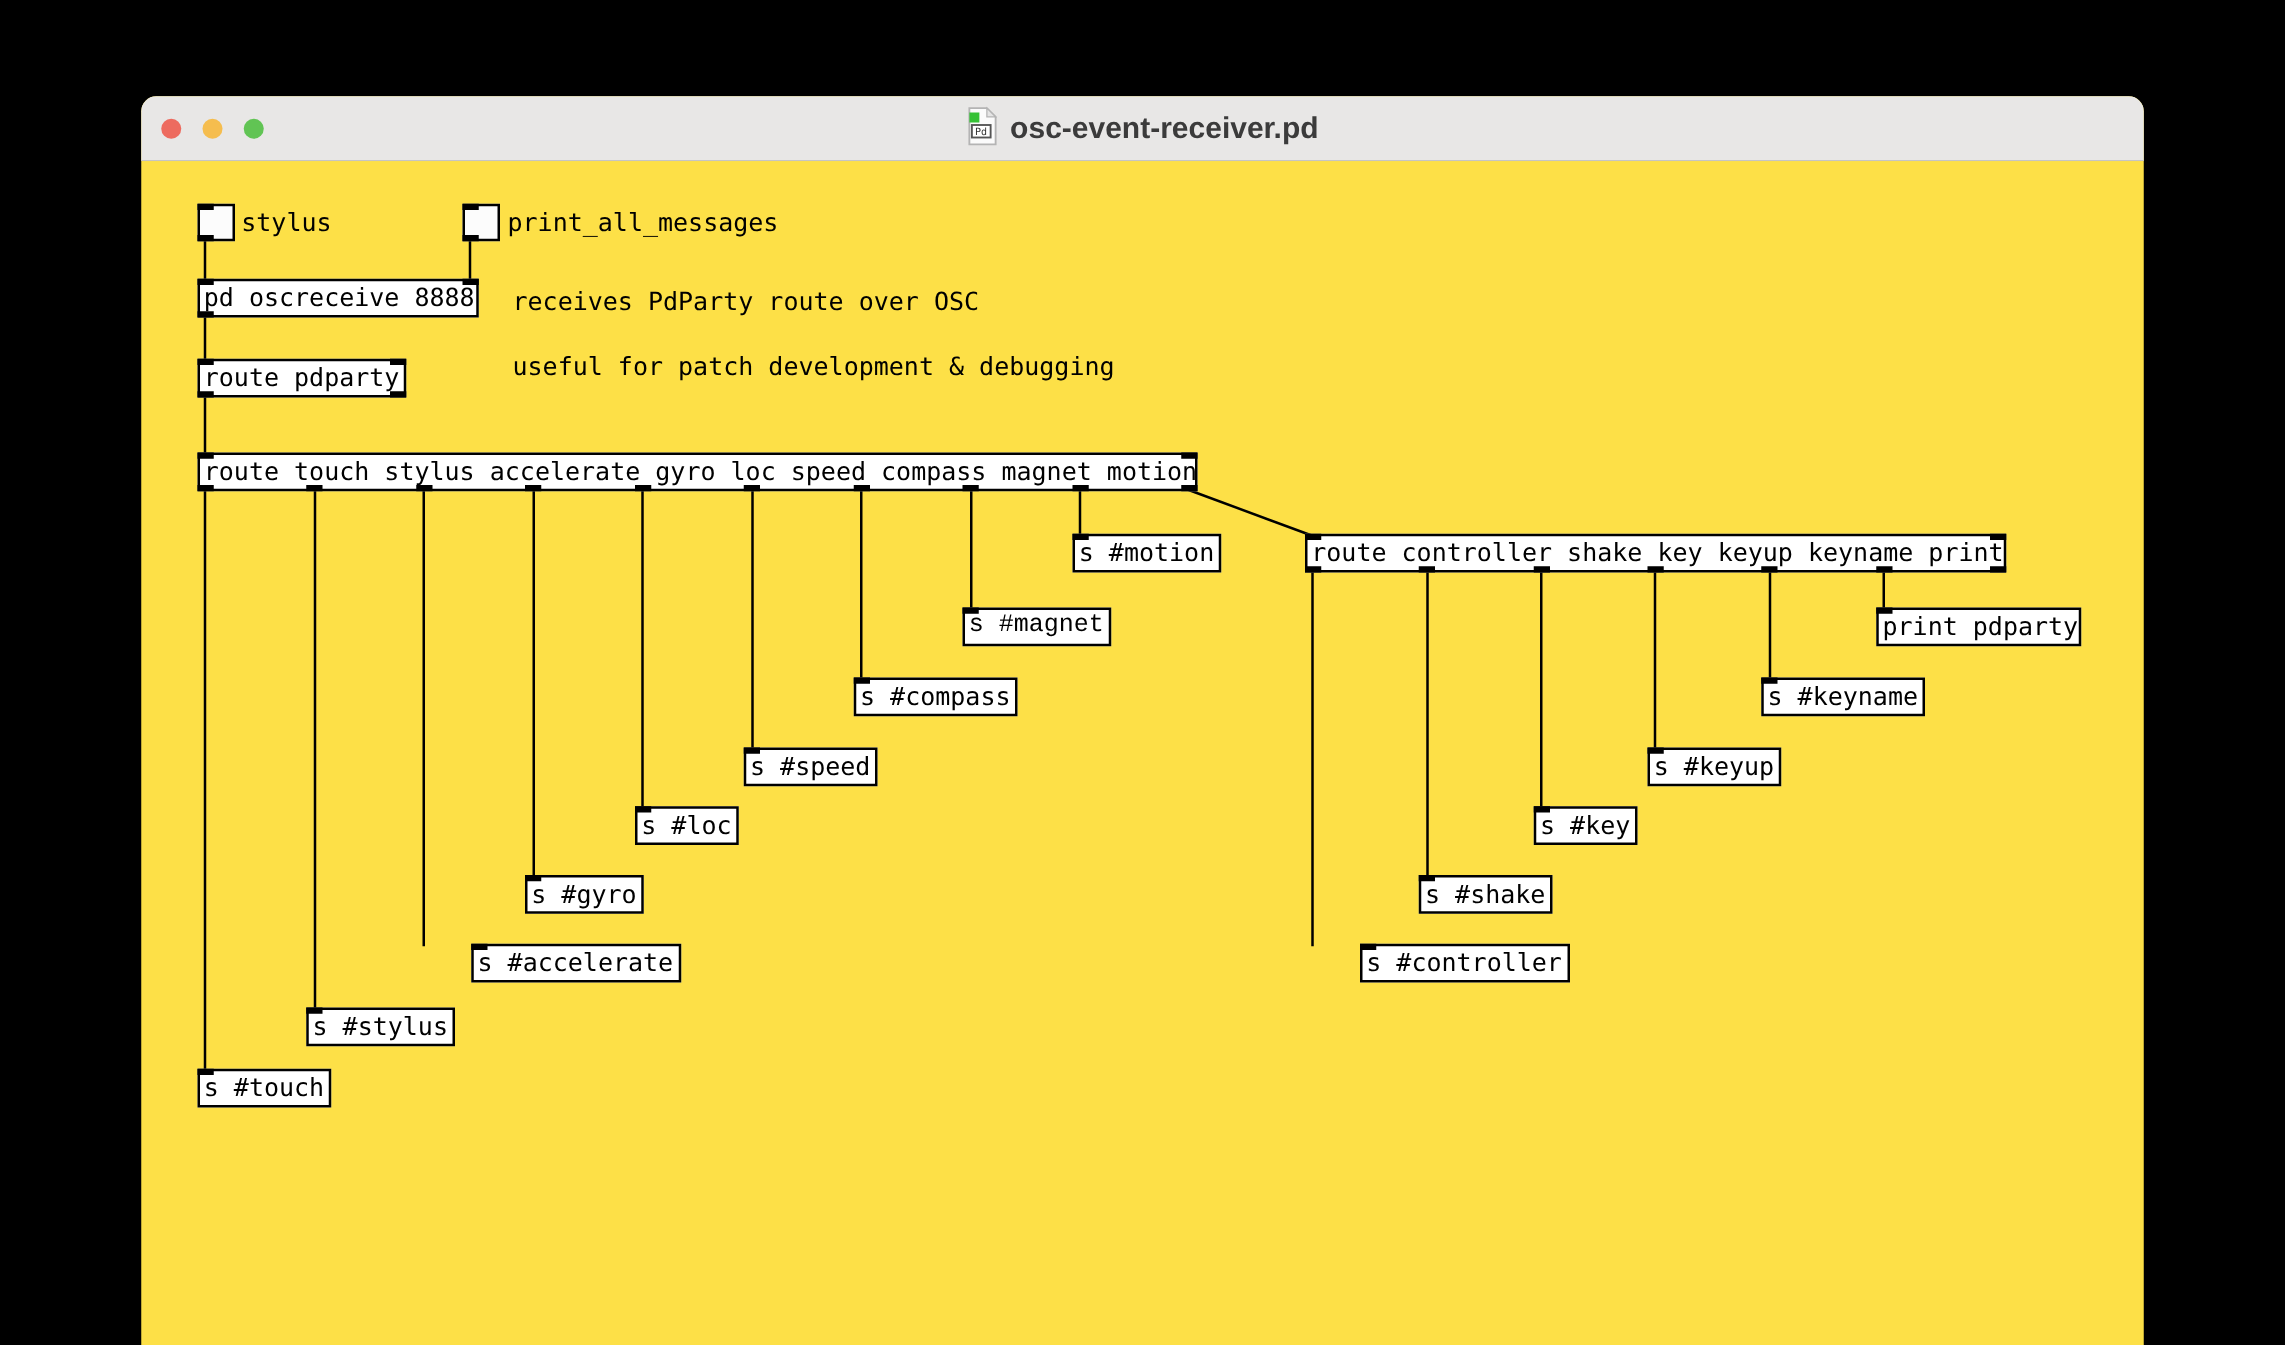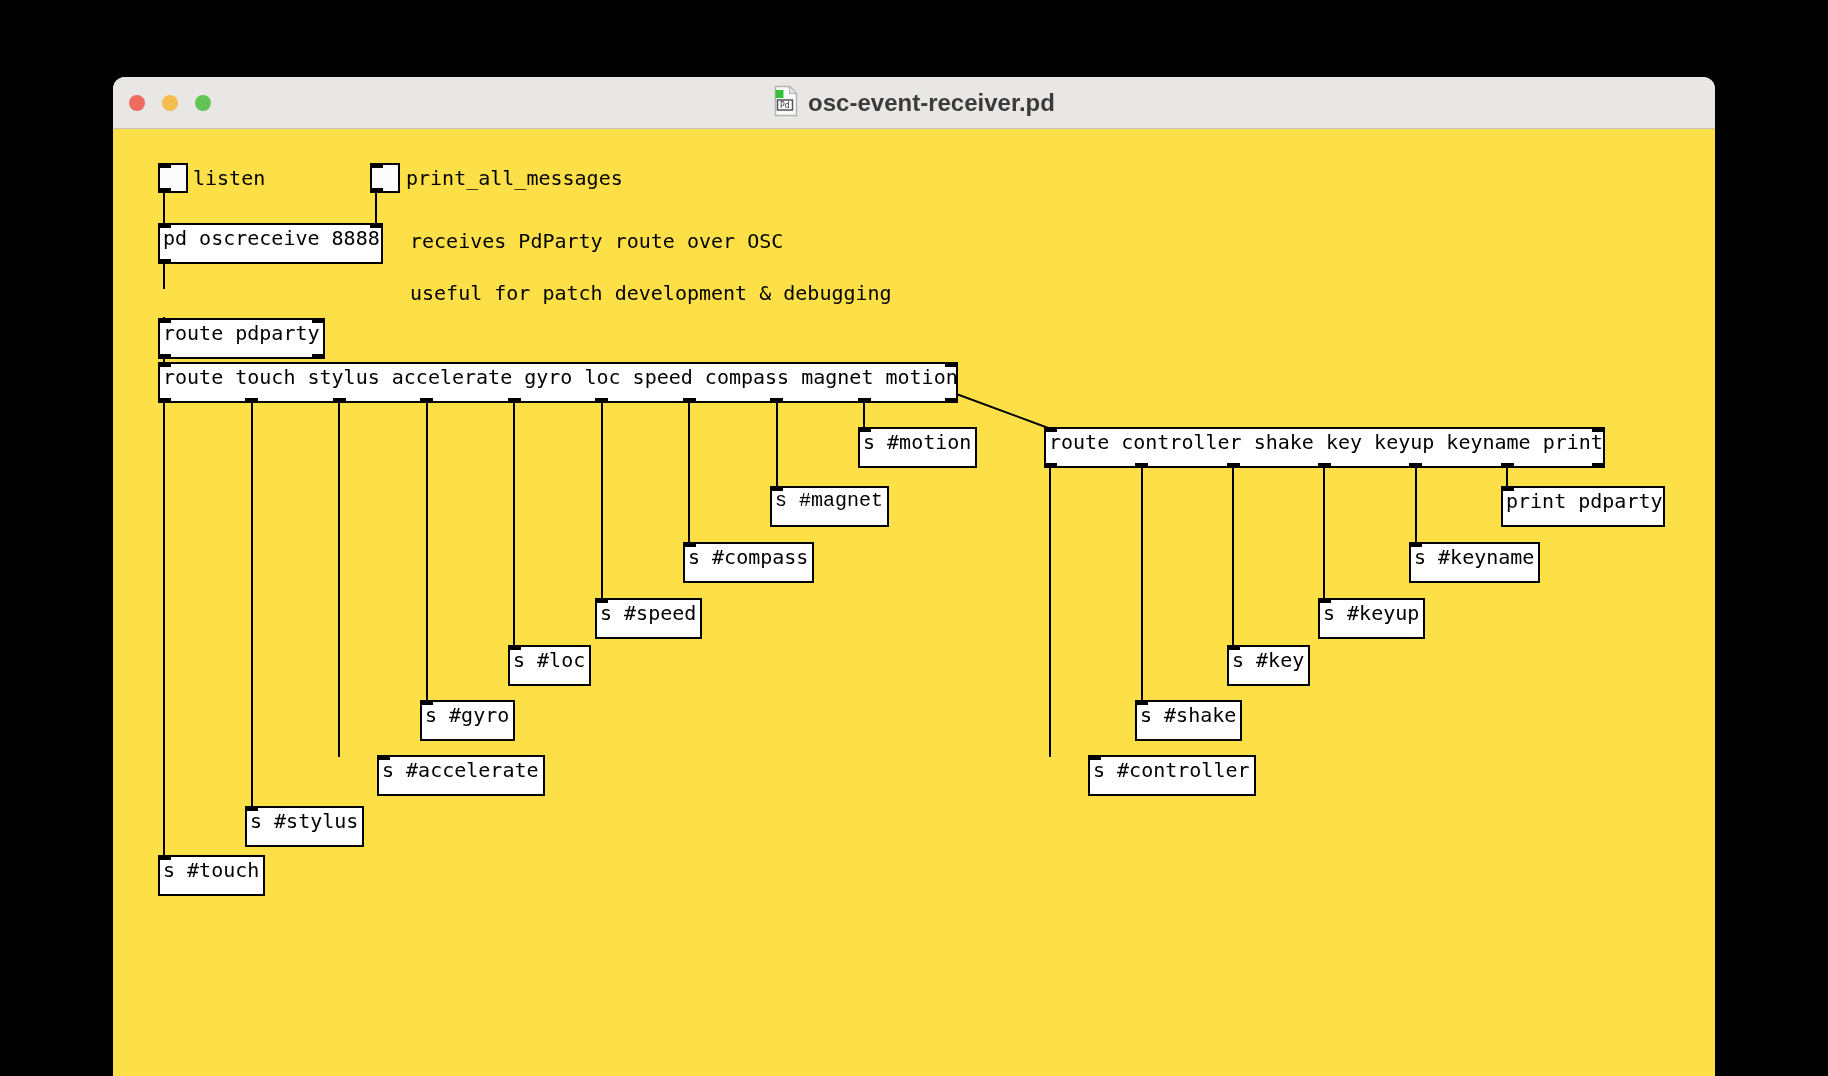--- a/index.html
+++ b/index.html
@@ -8,21 +8,21 @@
   .stage{position:absolute;inset:0;}
   .window{position:absolute;left:113px;top:77px;width:1602px;height:1068px;
           background:#fde047;border-radius:12px;}
   .titlebar{position:absolute;left:0;top:0;right:0;height:51px;background:#e8e7e6;
             border-bottom:1px solid #c6c5c4;border-radius:12px 12px 0 0;}
   .light{position:absolute;top:18px;width:16px;height:16px;border-radius:50%;}
   .titlewrap{position:absolute;inset:0;display:flex;align-items:center;justify-content:center;gap:9px;}
   .titletext{font-family:"Liberation Sans","DejaVu Sans",sans-serif;font-weight:bold;
              font-size:24px;color:#3b3b3b;}
   .wires{position:absolute;inset:0;pointer-events:none;}
-  .pdbox{position:absolute;box-sizing:border-box;height:41px;background:#fff;
+  .pdbox{position:absolute;box-sizing:border-box;height:31px;background:#fff;
          border:2px solid #000;color:#000;font-size:20px;line-height:26px;
          padding:0 4px 0 3px;white-space:pre;}
   .toggle{position:absolute;box-sizing:border-box;width:30px;height:30px;
           background:#fcfcfc;border:2px solid #000;}
   .nub{position:absolute;width:13px;height:5px;background:#000;}
   .nub.in{top:-2px;}  .nub.out{bottom:-2px;}
   .comment{position:absolute;color:#000;font-size:20px;line-height:24px;white-space:pre;}
   .tlabel{position:absolute;color:#000;font-size:20px;line-height:30px;white-space:pre;}
 </style>
 </head>
@@ -66,21 +66,21 @@
       <line x1="951" y1="392" x2="1051" y2="429" stroke="#000" stroke-width="2"></line>
       <line x1="1050" y1="457" x2="1050" y2="757" stroke="#000" stroke-width="2"></line>
       <line x1="1142" y1="457" x2="1142" y2="702" stroke="#000" stroke-width="2"></line>
       <line x1="1233" y1="457" x2="1233" y2="647" stroke="#000" stroke-width="2"></line>
       <line x1="1324" y1="457" x2="1324" y2="600" stroke="#000" stroke-width="2"></line>
       <line x1="1416" y1="457" x2="1416" y2="544" stroke="#000" stroke-width="2"></line>
       <line x1="1507" y1="457" x2="1507" y2="488" stroke="#000" stroke-width="2"></line>
     </svg>
   <div id="patch-layer">
       <div class="pdbox" style="left: 158px; top: 223px; width: 225px;">pd oscreceive 8888<div class="nub in" style="left: calc(0% - 2px);"></div><div class="nub in" style="left: calc(100% - 11px);"></div><div class="nub out" style="left: calc(0% - 2px);"></div></div>
-      <div class="pdbox" style="left: 158px; top: 287px; width: 167px; margin-top: 31px;">route pdparty<div class="nub in" style="left: calc(0% - 2px);"></div><div class="nub in" style="left: calc(100% - 11px);"></div><div class="nub out" style="left: calc(0% - 2px);"></div><div class="nub out" style="left: calc(100% - 11px);"></div></div>
+      <div class="pdbox" style="left: 158px; top: 287px; width: 167px;">route pdparty<div class="nub in" style="left: calc(0% - 2px);"></div><div class="nub in" style="left: calc(100% - 11px);"></div><div class="nub out" style="left: calc(0% - 2px);"></div><div class="nub out" style="left: calc(100% - 11px);"></div></div>
       <div class="pdbox" style="left: 158px; top: 362px; width: 800px;">route touch stylus accelerate gyro loc speed compass magnet motion<div class="nub in" style="left: calc(0% - 2px);"></div><div class="nub in" style="left: calc(100% - 11px);"></div><div class="nub out" style="left: calc(0% - 2px);"></div><div class="nub out" style="left: calc(11.1111% - 3px);"></div><div class="nub out" style="left: calc(22.2222% - 4px);"></div><div class="nub out" style="left: calc(33.3333% - 5px);"></div><div class="nub out" style="left: calc(44.4444% - 6px);"></div><div class="nub out" style="left: calc(55.5556% - 7px);"></div><div class="nub out" style="left: calc(66.6667% - 8px);"></div><div class="nub out" style="left: calc(77.7778% - 9px);"></div><div class="nub out" style="left: calc(88.8889% - 10px);"></div><div class="nub out" style="left: calc(100% - 11px);"></div></div>
       <div class="pdbox" style="left: 1044px; top: 427px; width: 561px;">route controller shake key keyup keyname print<div class="nub in" style="left: calc(0% - 2px);"></div><div class="nub in" style="left: calc(100% - 11px);"></div><div class="nub out" style="left: calc(0% - 2px);"></div><div class="nub out" style="left: calc(16.6667% - 3.5px);"></div><div class="nub out" style="left: calc(33.3333% - 5px);"></div><div class="nub out" style="left: calc(50% - 6.5px);"></div><div class="nub out" style="left: calc(66.6667% - 8px);"></div><div class="nub out" style="left: calc(83.3333% - 9.5px);"></div><div class="nub out" style="left: calc(100% - 11px);"></div></div>
       <div class="pdbox" style="left: 1501px; top: 486px; width: 164px;">print pdparty<div class="nub in" style="left: calc(0% - 2px);"></div></div>
       <div class="pdbox" style="left: 858px; top: 427px;">s #motion<div class="nub in" style="left: calc(0% - 2px);"></div></div>
       <div class="pdbox" style="left: 770px; top: 486px; font-family: Liberation Mono, monospace;">s #magnet<div class="nub in" style="left: calc(0% - 2px);"></div></div>
       <div class="pdbox" style="left: 683px; top: 542px;">s #compass<div class="nub in" style="left: calc(0% - 2px);"></div></div>
       <div class="pdbox" style="left: 595px; top: 598px;">s #speed<div class="nub in" style="left: calc(0% - 2px);"></div></div>
       <div class="pdbox" style="left: 508px; top: 645px;">s #loc<div class="nub in" style="left: calc(0% - 2px);"></div></div>
       <div class="pdbox" style="left: 420px; top: 700px;">s #gyro<div class="nub in" style="left: calc(0% - 2px);"></div></div>
       <div class="pdbox" style="left: 333px; top: 755px; margin-left: 44px;">s #accelerate<div class="nub in" style="left: calc(0% - 2px);"></div></div>
@@ -88,21 +88,21 @@
       <div class="pdbox" style="left: 158px; top: 855px;">s #touch<div class="nub in" style="left: calc(0% - 2px);"></div></div>
       <div class="pdbox" style="left: 1044px; top: 755px; margin-left: 44px;">s #controller<div class="nub in" style="left: calc(0% - 2px);"></div></div>
       <div class="pdbox" style="left: 1135px; top: 700px;">s #shake<div class="nub in" style="left: calc(0% - 2px);"></div></div>
       <div class="pdbox" style="left: 1227px; top: 645px;">s #key<div class="nub in" style="left: calc(0% - 2px);"></div></div>
       <div class="pdbox" style="left: 1318px; top: 598px;">s #keyup<div class="nub in" style="left: calc(0% - 2px);"></div></div>
       <div class="pdbox" style="left: 1409px; top: 542px;">s #keyname<div class="nub in" style="left: calc(0% - 2px);"></div></div>
       <div class="toggle" style="left: 158px; top: 163px;">
         <div class="nub in" style="left: calc(0% - 2px);"></div>
         <div class="nub out" style="left: calc(0% - 2px);"></div>
       </div>
-      <div class="tlabel" style="left: 193px; top: 163px;">listen</div>
+      <div class="tlabel" style="left: 193px; top: 163px;">stylus</div>
       <div class="toggle" style="left: 370px; top: 163px;">
         <div class="nub in" style="left: calc(0% - 2px);"></div>
         <div class="nub out" style="left: calc(0% - 2px);"></div>
       </div>
       <div class="tlabel" style="left: 406px; top: 163px;">print_all_messages</div>
       <div class="comment" style="left: 410px; top: 229px;">receives PdParty route over OSC</div>
       <div class="comment" style="left: 410px; top: 281px;">useful for patch development &amp; debugging</div>
     </div>
 </div>
 

